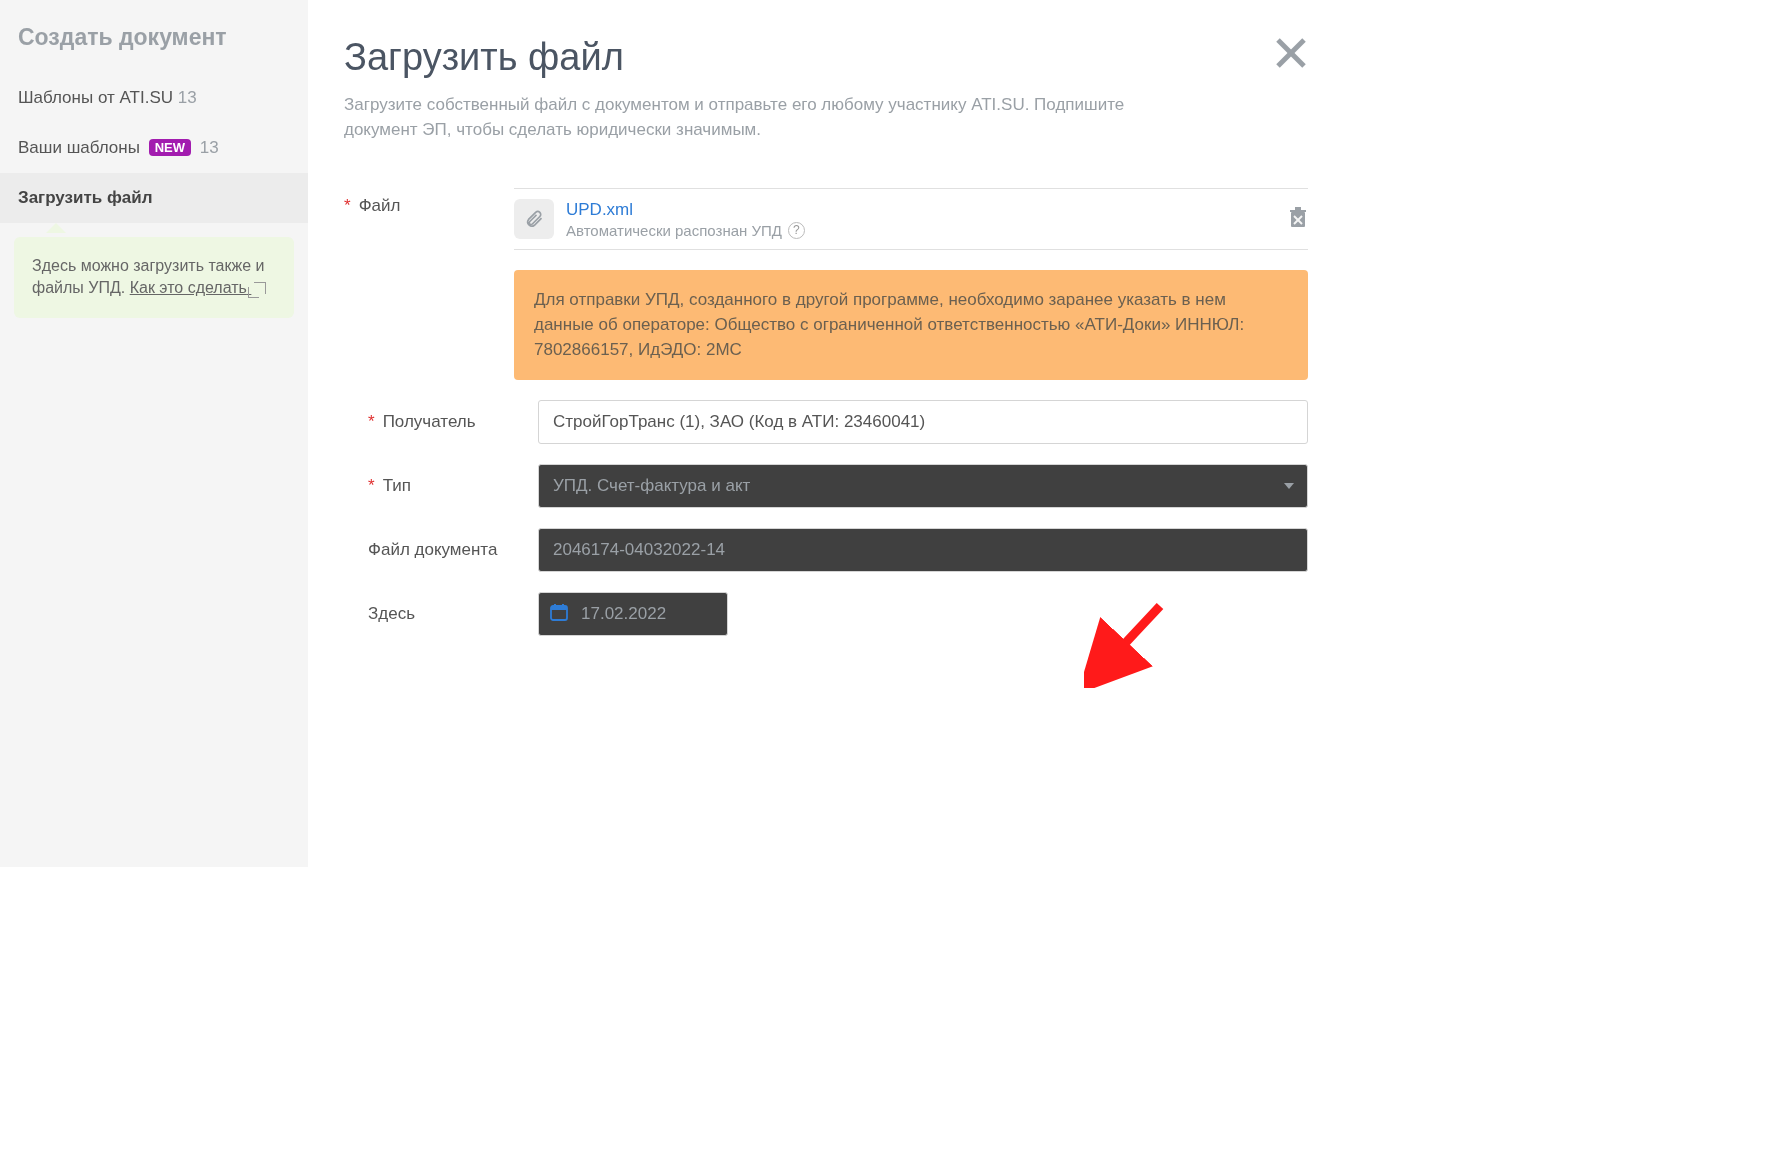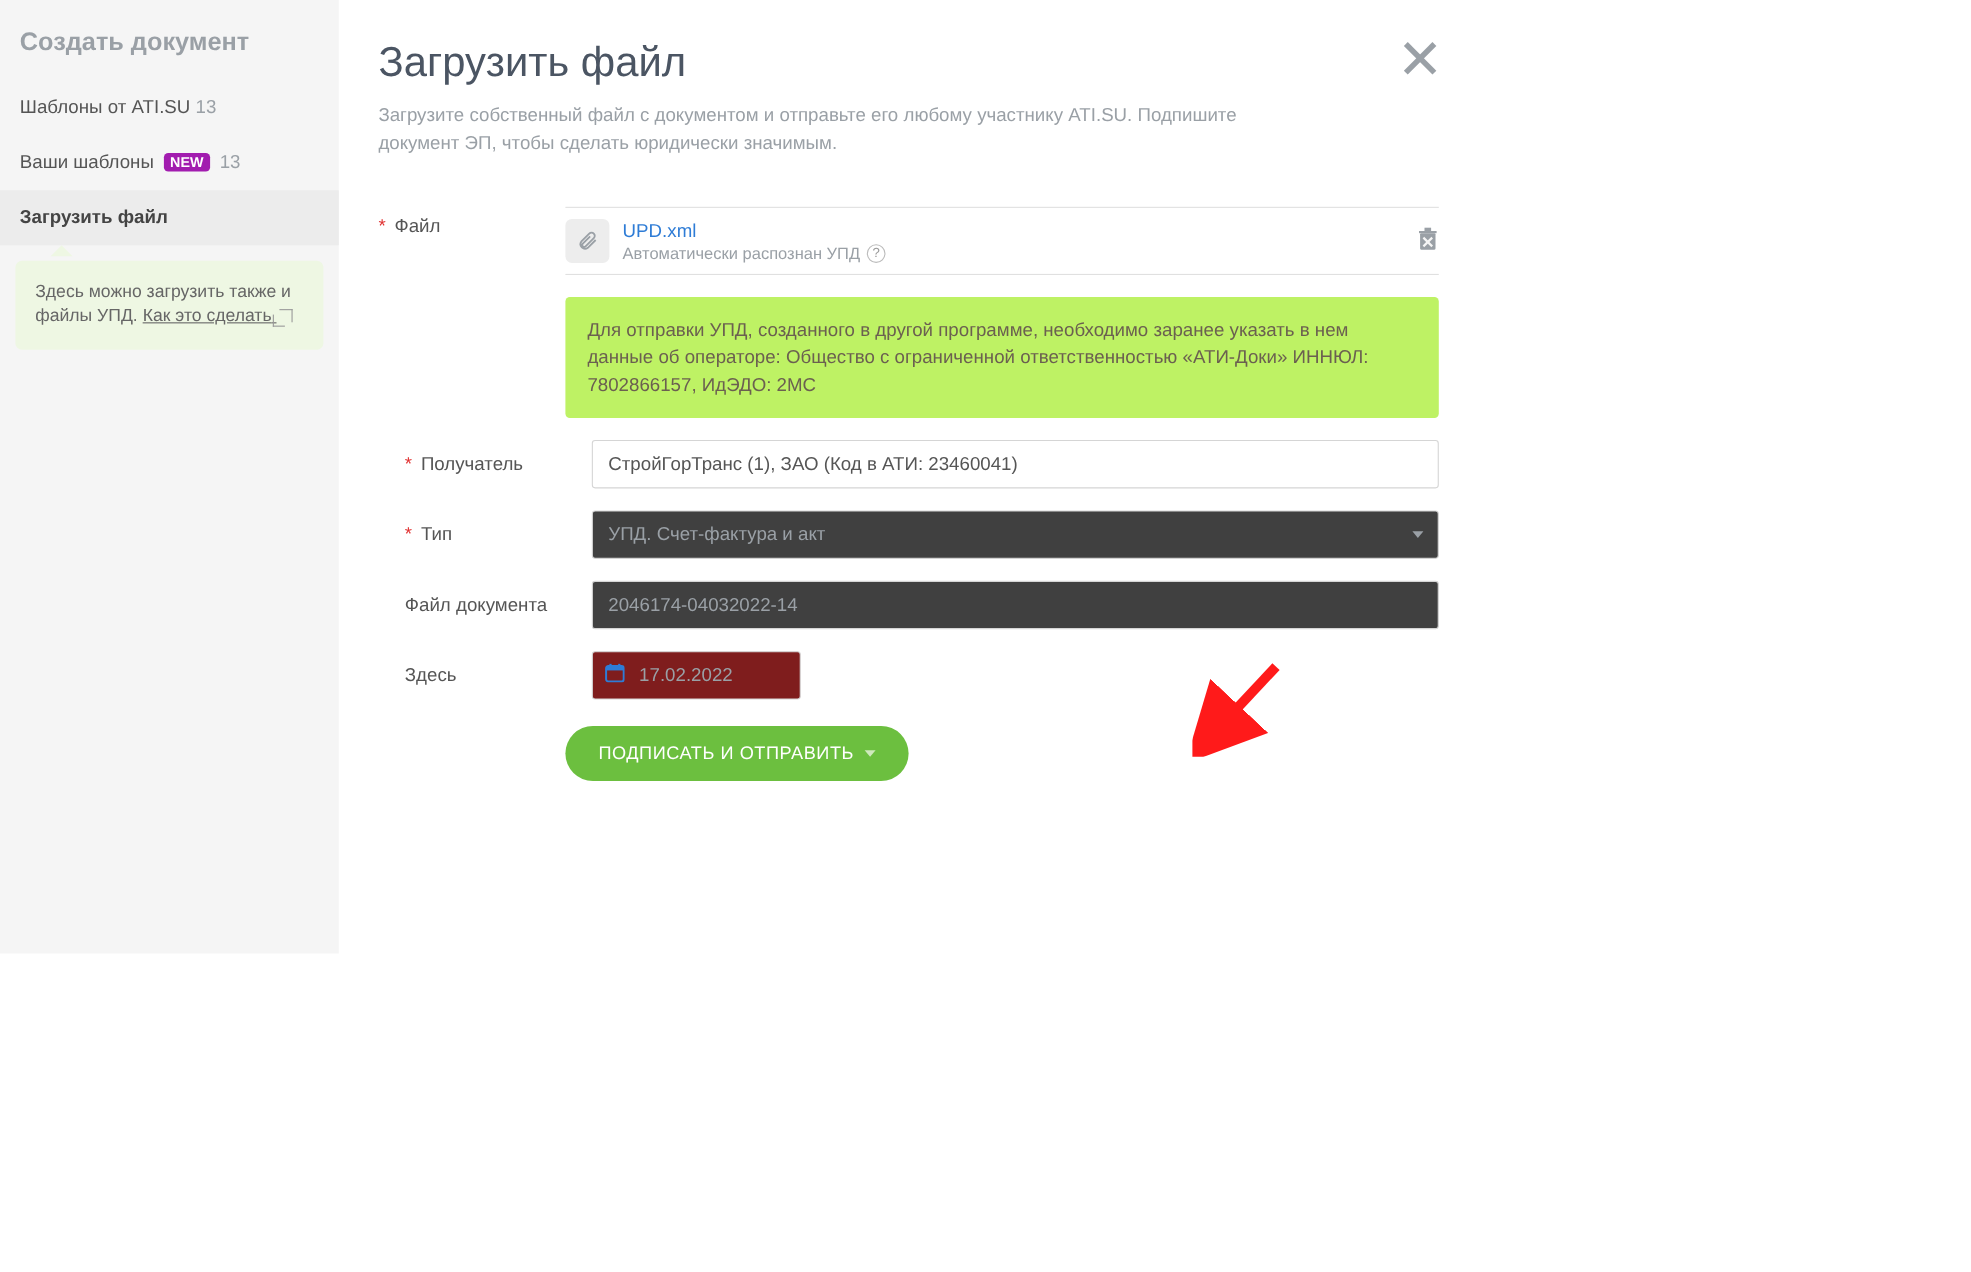--- a/index.html
+++ b/index.html
@@ -149,21 +149,21 @@
   .file-sub { color: #9aa0a6; font-size: 15px; margin-top: 2px; display: flex; align-items: center; gap: 6px; }
   .qmark {
     display: inline-flex; width: 17px; height: 17px;
     border: 1px solid #bbb; border-radius: 50%;
     align-items: center; justify-content: center;
     font-size: 12px; color: #999;
   }
   .trash { cursor: pointer; margin-left: 8px; }
   .yellow-note {
     margin-top: 20px;
-    background: #bef264;
+    background: #fdba74;
     border-radius: 4px;
     padding: 18px 20px;
     font-size: 17px;
     color: #6b6050;
     line-height: 1.45;
   }
   .text-input, .select-input {
     width: 100%;
     height: 44px;
     border: 1px solid #d5d5d5;
@@ -185,21 +185,21 @@
     border-right: 5px solid transparent;
     border-top: 6px solid #9aa0a6;
   }
   .date-input-wrap {
     position: relative;
     width: 190px;
   }
   .date-input {
     width: 100%; height: 44px;
     border: 1px solid #d5d5d5; border-radius: 3px;
-    background: #7f1d1d;
+    background: #404040;
     padding: 0 12px 0 42px;
     font-size: 17px; color: #9aa0a6;
   }
   .cal-icon { position: absolute; left: 12px; top: 50%; transform: translateY(-50%); }
   .submit-row { padding-left: 170px; margin-top: 24px; position: relative; }
   .submit-btn {
     height: 50px;
     padding: 0 30px;
     border: none;
     border-radius: 25px;
@@ -341,24 +341,20 @@
                 <rect x="4" y="1" width="2" height="4" fill="#2e7cd6"></rect>
                 <rect x="12" y="1" width="2" height="4" fill="#2e7cd6"></rect>
               </svg>
             </span>
             <input class="date-input" type="text" readonly="" value="17.02.2022" style="">
           </div>
         </div>
       </div>
 
       <div class="submit-row">
-        <button class="submit-btn">
-          <span>ПОДПИСАТЬ И ОТПРАВИТЬ</span>
-          <span class="submit-caret"></span>
-        </button>
         <svg class="arrow-annotation" width="90" height="90">
           <defs>
             <marker id="ah" markerWidth="8" markerHeight="8" refX="4" refY="4" orient="auto">
               <polygon points="0,0 8,4 0,8" fill="#ff1a1a"></polygon>
             </marker>
           </defs>
           <line x1="76" y1="8" x2="18" y2="70" stroke="#ff1a1a" stroke-width="9" marker-end="url(#ah)"></line>
         </svg>
       </div>
 

